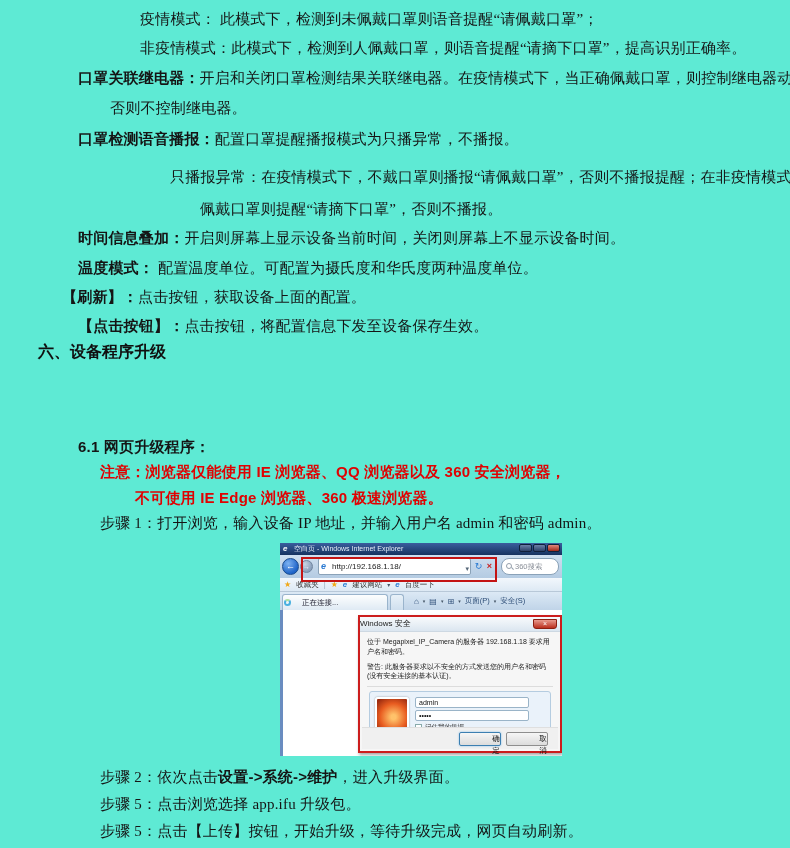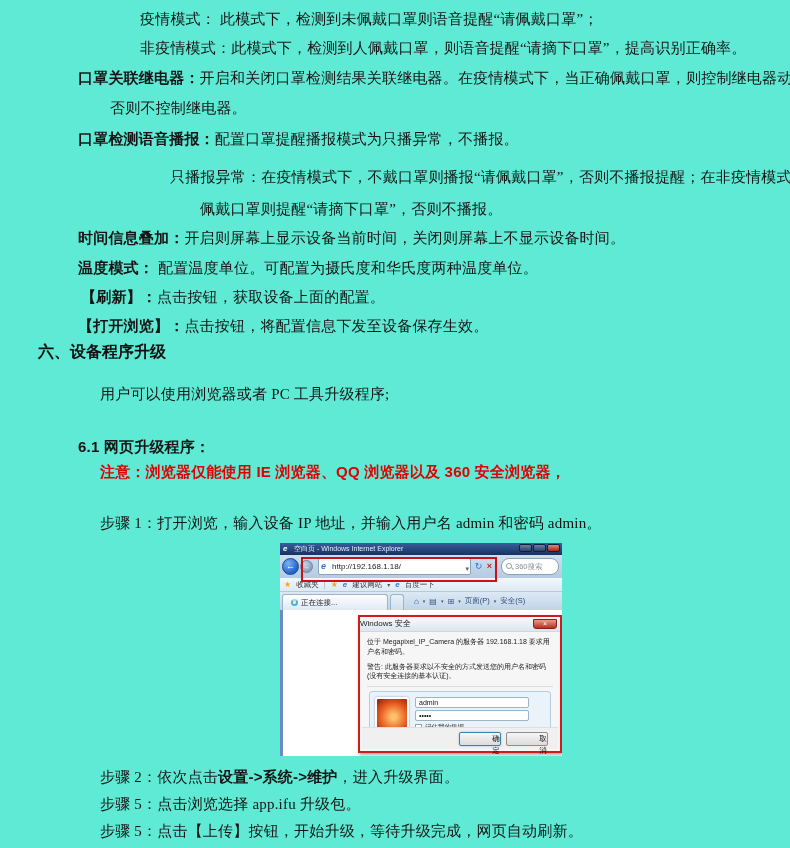--- a/index.html
+++ b/index.html
@@ -59,23 +59,23 @@
             border-bottom:1px solid #b8c8d8; font-size:7.5px; color:#333;
             display:flex; align-items:center; gap:5px; padding-left:4px; white-space:nowrap; overflow:hidden; }
   .star { color:#f0a818; font-size:8px; }
   .fav-e { color:#2a7ad2; font-weight:bold; font-style:italic; font-size:8px; }
   .sep { color:#9ab; }
   .drop { color:#456; font-size:6px; }
 
   .tabrow { position:relative; height:18px; background:linear-gradient(#dce9f5,#c0d4e8);
             display:flex; align-items:flex-end; font-size:7.5px; color:#1a3a6a;
             white-space:nowrap; overflow:hidden; }
-  .tab { display:flex; align-items:center; gap:3px; width:106px; height:16px; margin-left:2px;
+  .tab { display:flex; align-items:center; gap:11px; width:106px; height:16px; margin-left:2px;
          background:linear-gradient(#fdfefe,#dfeaf4); border:1px solid #9ab4cc; border-bottom:none;
-         border-radius:3px 3px 0 0; padding-left:8px; color:#223;text-align:center; }
+         border-radius:3px 3px 0 0; padding-left:1px; color:#223;text-align:center; }
   .spinner { width:7px; height:7px; border-radius:50%; border:2px solid #49b0e0; border-top-color:#b0e0a0; }
   .tabstub { width:14px; height:16px; background:linear-gradient(#e8f1f8,#cfdfee);
              border:1px solid #9ab4cc; border-bottom:none; border-radius:3px 3px 0 0; margin-left:2px; }
   .cmds { display:flex; align-items:center; gap:4px; margin-left:10px; height:100%; color:#2a4a74; }
   .cmd-ic { font-size:8px; }
   .cmd-dd { font-size:5px; color:#456; }
 
   .content { position:relative; height:146px; background:#fff;
              border-left:3px solid #6a8cc0; }
 
@@ -114,28 +114,28 @@
 
   <div class="line" style="left:140px;top:10px"><span>疫情模式：  此模式下，检测到未佩戴口罩则语音提醒“请佩戴口罩”；</span></div>
   <div class="line" style="left:140px;top:39px"><span>非疫情模式：此模式下，检测到人佩戴口罩，则语音提醒“请摘下口罩”，提高识别正确率。</span></div>
   <div class="line" style="left:78px;top:69px"><span class="b">口罩关联继电器：</span><span>开启和关闭口罩检测结果关联继电器。在疫情模式下，当正确佩戴口罩，则控制继电器动作，</span></div>
   <div class="line" style="left:110px;top:99px"><span>否则不控制继电器。</span></div>
   <div class="line" style="left:78px;top:130px"><span class="b">口罩检测语音播报：</span><span>配置口罩提醒播报模式为只播异常，不播报。</span></div>
   <div class="line" style="left:170px;top:168px"><span>只播报异常：在疫情模式下，不戴口罩则播报“请佩戴口罩”，否则不播报提醒；在非疫情模式下，</span></div>
   <div class="line" style="left:200px;top:200px"><span>佩戴口罩则提醒“请摘下口罩”，否则不播报。</span></div>
   <div class="line" style="left:78px;top:229px"><span class="b">时间信息叠加：</span><span>开启则屏幕上显示设备当前时间，关闭则屏幕上不显示设备时间。</span></div>
   <div class="line" style="left:78px;top:259px"><span class="b">温度模式：</span><span> 配置温度单位。可配置为摄氏度和华氏度两种温度单位。</span></div>
-  <div class="line" style="left:81px;top:288px"><span class="b">【刷新】：</span><span>点击按钮，获取设备上面的配置。</span></div>
-  <div class="line" style="left:78px;top:317px"><span class="b">【打开浏览】：</span><span>点击按钮，将配置信息下发至设备保存生效。</span></div>
+  <div class="line" style="left:62px;top:288px"><span class="b">【刷新】：</span><span>点击按钮，获取设备上面的配置。</span></div>
+  <div class="line" style="left:78px;top:317px"><span class="b">【点击按钮】：</span><span>点击按钮，将配置信息下发至设备保存生效。</span></div>
 
   <div class="heading">六、设备程序升级</div>
 
-  <div class="line" style="left:100px;top:385px"><span>用户可以使用浏览器或者 PC 工具升级程序;</span></div>
   <div class="line" style="left:78px;top:438px"><span class="b">6.1 网页升级程序：</span></div>
   <div class="line red" style="left:100px;top:463px"><span>注意：</span><span>浏览器仅能使用 IE 浏览器、QQ 浏览器以及 360 安全浏览器，</span></div>
+  <div class="line red" style="left:135px;top:489px"><span>不可使用 IE Edge 浏览器、360 极速浏览器。</span></div>
   <div class="line" style="left:100px;top:514px"><span>步骤 1：打开浏览，输入设备 IP 地址，并输入用户名 admin 和密码 admin。</span></div>
 
   <div class="shot">
     <div class="titlebar">
       <span class="ie-e">e</span>
       <span>空白页 - Windows Internet Explorer</span>
       <span class="winbtns">
         <span class="winbtn"></span>
         <span class="winbtn"></span>
         <span class="winbtn close"></span>

